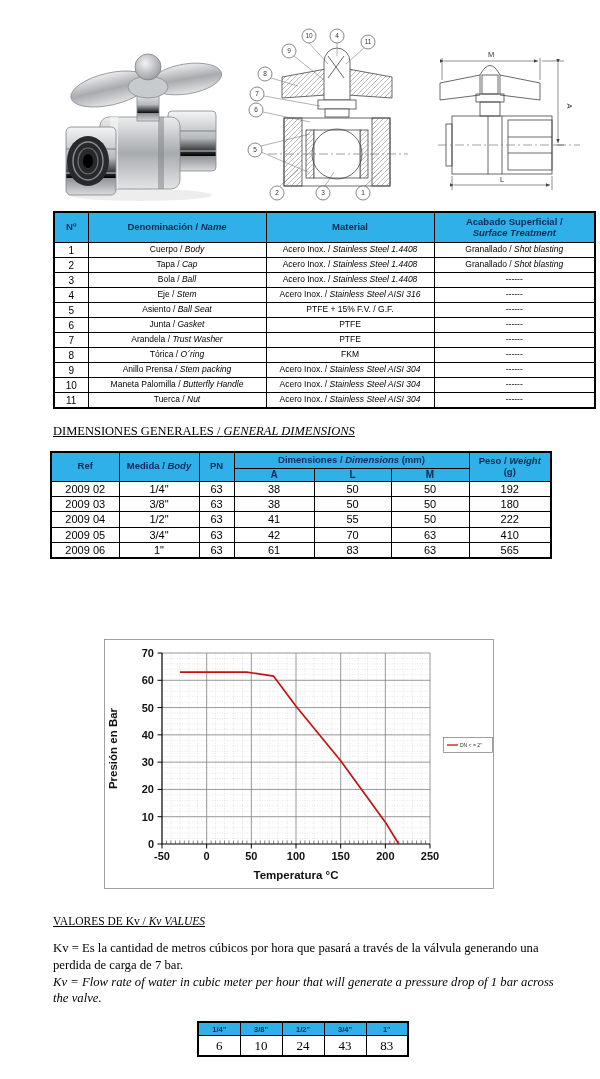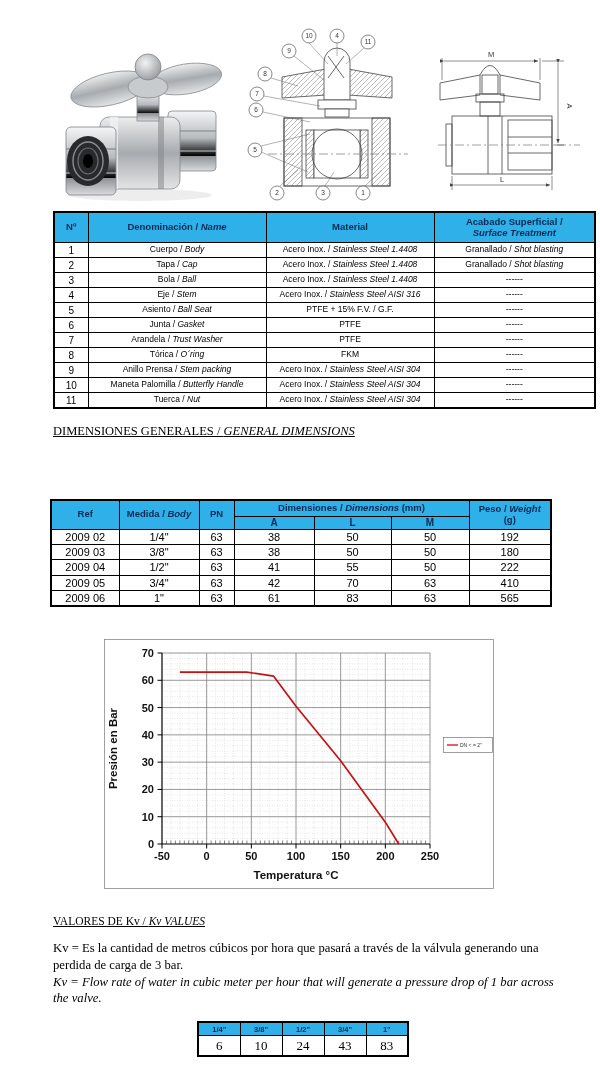--- a/index.html
+++ b/index.html
@@ -11,21 +11,21 @@
   table{border-collapse:collapse;table-layout:fixed;}
   .tbl{border:2px solid #000;}
   .tbl th,.tbl td{border:1px solid #000;text-align:center;vertical-align:middle;padding:0 2px;overflow:hidden;}
   .tbl thead th{background:#2fb0e8;color:#0a2a52;font-weight:bold;}
 
   .mat-tbl{width:541px;font-size:8.5px;line-height:1.1;}
   .mat-tbl thead th{height:29px;font-size:9.5px;}
   .mat-tbl tbody td{height:14px;}
   .mat-tbl td.no{font-size:10px;}
 
-  .dim-tbl{width:500px;margin-top:48px;}
+  .dim-tbl{width:500px;}
   .dim-tbl thead th{font-size:9.5px;line-height:1.15;}
   .dim-tbl thead tr.r1 th{height:15px;}
   .dim-tbl thead tr.r2 th{height:11px;font-size:10px;}
   .dim-tbl tbody td{height:14.4px;font-size:11px;}
 
   .kv-tbl{width:210px;}
   .kv-tbl thead th{height:12px;font-size:7.5px;}
   .kv-tbl tbody td{height:19px;font-size:13px;font-family:"Liberation Serif",serif;}
 
   .h-serif{font-family:"Liberation Serif",serif;font-weight:normal;font-size:12.5px;}
@@ -549,21 +549,21 @@
         <rect x="340.5" y="99.5" width="49" height="15" fill="#fff" stroke="#777" stroke-width="0.7"></rect>
         <line x1="344" y1="107" x2="355" y2="107" stroke="#c41212" stroke-width="1.3"></line>
         <text x="357" y="109" font-size="5" fill="#333" font-family="&quot;Liberation Sans&quot;,sans-serif">DN &lt; = 2"</text>
       </svg></div>
 
   <div class="abs h-serif" style="left:53px;top:915px;font-size:11.5px">
     <span class="u" id="kv-title">VALORES DE Kv /  <i>Kv VALUES</i></span>
   </div>
 
   <div class="abs kv-text" style="left:53px;top:940px">
-    <span>Kv = Es la cantidad de metros cúbicos por hora que pasará a través de la válvula generando una perdida de carga de 3 bar.</span><br>
+    <span>Kv = Es la cantidad de metros cúbicos por hora que pasará a través de la válvula generando una perdida de carga de 7 bar.</span><br>
     <span class="en">Kv = Flow rate of water in cubic meter per hour that will generate a pressure drop of 1 bar across the valve.</span>
   </div>
 
   <div class="abs" style="left:197px;top:1021px">
     <table class="tbl kv-tbl" id="kv-table">
       <colgroup>
           <col style="width:42px">
           <col style="width:42px">
           <col style="width:42px">
           <col style="width:42px">

